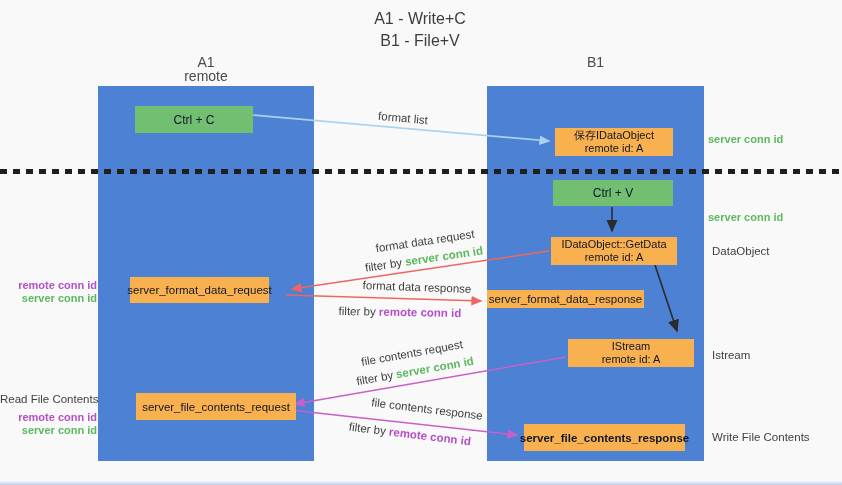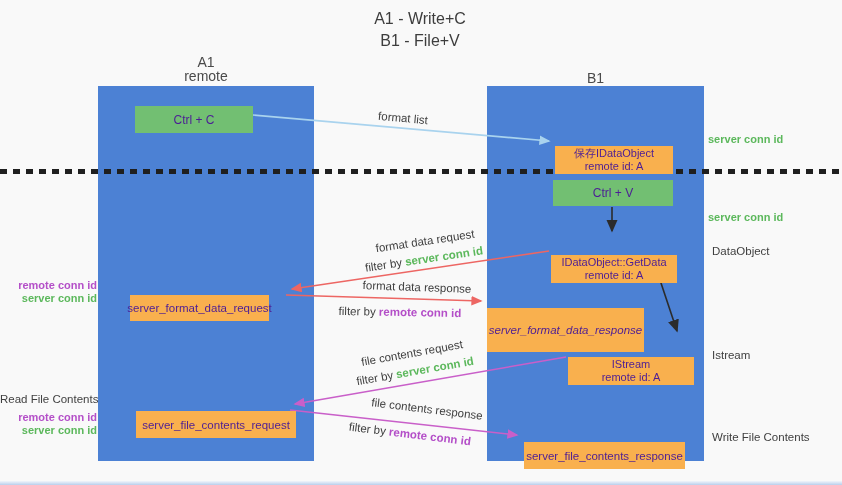--- a/index.html
+++ b/index.html
@@ -12,41 +12,41 @@
     position:absolute;left:300px;top:8px;width:240px;text-align:center;
     font-size:16px;line-height:22px;color:#3d3d3d;
   }
   .lane{position:absolute;top:86px;height:375px;background:#4c81d4;}
   .lane-left{left:98px;width:216px;}
   .lane-right{left:487px;width:217px;}
   .lane-header{
     position:absolute;top:55px;text-align:center;font-size:14px;line-height:14px;color:#4a4a4a;
   }
   .lane-header.lh-left{left:98px;width:216px;}
-  .lane-header.lh-right{left:487px;width:217px;margin-top:16px;}
+  .lane-header.lh-right{left:487px;width:217px;}
   .divider{
     position:absolute;left:0;top:169px;width:842px;height:5px;
     background:repeating-linear-gradient(to right,#1f1f1f 0 7px,transparent 7px 13px);
   }
   .node{
     position:absolute;display:flex;flex-direction:column;align-items:center;justify-content:center;
-    color:#4c1d95;text-align:center;box-sizing:border-box;
+    color:#0f172a;text-align:center;box-sizing:border-box;
   }
   .node-green{background:#72bf72;font-size:12px;}
-  .node-orange{background:#f9b04e;font-size:12px;margin-top:18px;}
+  .node-orange{background:#f9b04e;font-size:12px;}
   .node .l2{font-size:11px;line-height:13px;}
   .n-ctrl-c{left:135px;top:106px;width:118px;height:27px;}
   .n-save-dobj{left:555px;top:128px;width:118px;height:28px;font-size:11px;}
   .n-ctrl-v{left:553px;top:180px;width:120px;height:26px;}
   .n-getdata{left:551px;top:237px;width:126px;height:28px;font-size:11px;}
   .n-fmt-req{left:130px;top:277px;width:139px;height:26px;font-size:11.5px;}
-  .n-fmt-res{left:487px;top:290px;width:157px;height:44px;font-size:11.5px;font-style:italic;}
+  .n-fmt-res{left:487px;top:290px;width:157px;height:18px;font-size:11.5px;}
   .n-istream{left:568px;top:339px;width:126px;height:28px;font-size:11px;}
   .n-file-req{left:136px;top:393px;width:160px;height:27px;font-size:11.5px;}
-  .n-file-res{left:524px;top:424px;width:161px;height:27px;font-size:11.5px;}
+  .n-file-res{left:524px;top:424px;width:161px;height:27px;font-size:11.5px;font-weight:bold;}
   .side{position:absolute;font-size:11.5px;white-space:nowrap;}
   .side.bold-green{color:#5cb85c;font-weight:bold;font-size:11px;}
   .side.bold-purple{color:#b44fc8;font-weight:bold;font-size:11px;}
   .side-right{left:708px;}
   .left-align-right{left:0;width:97px;text-align:right;}
   .edge-label{
     position:absolute;white-space:nowrap;font-size:11.5px;color:#3f3f3f;
     transform-origin:center;
   }
   .edge-label .green{color:#5cb85c;font-weight:bold;}

